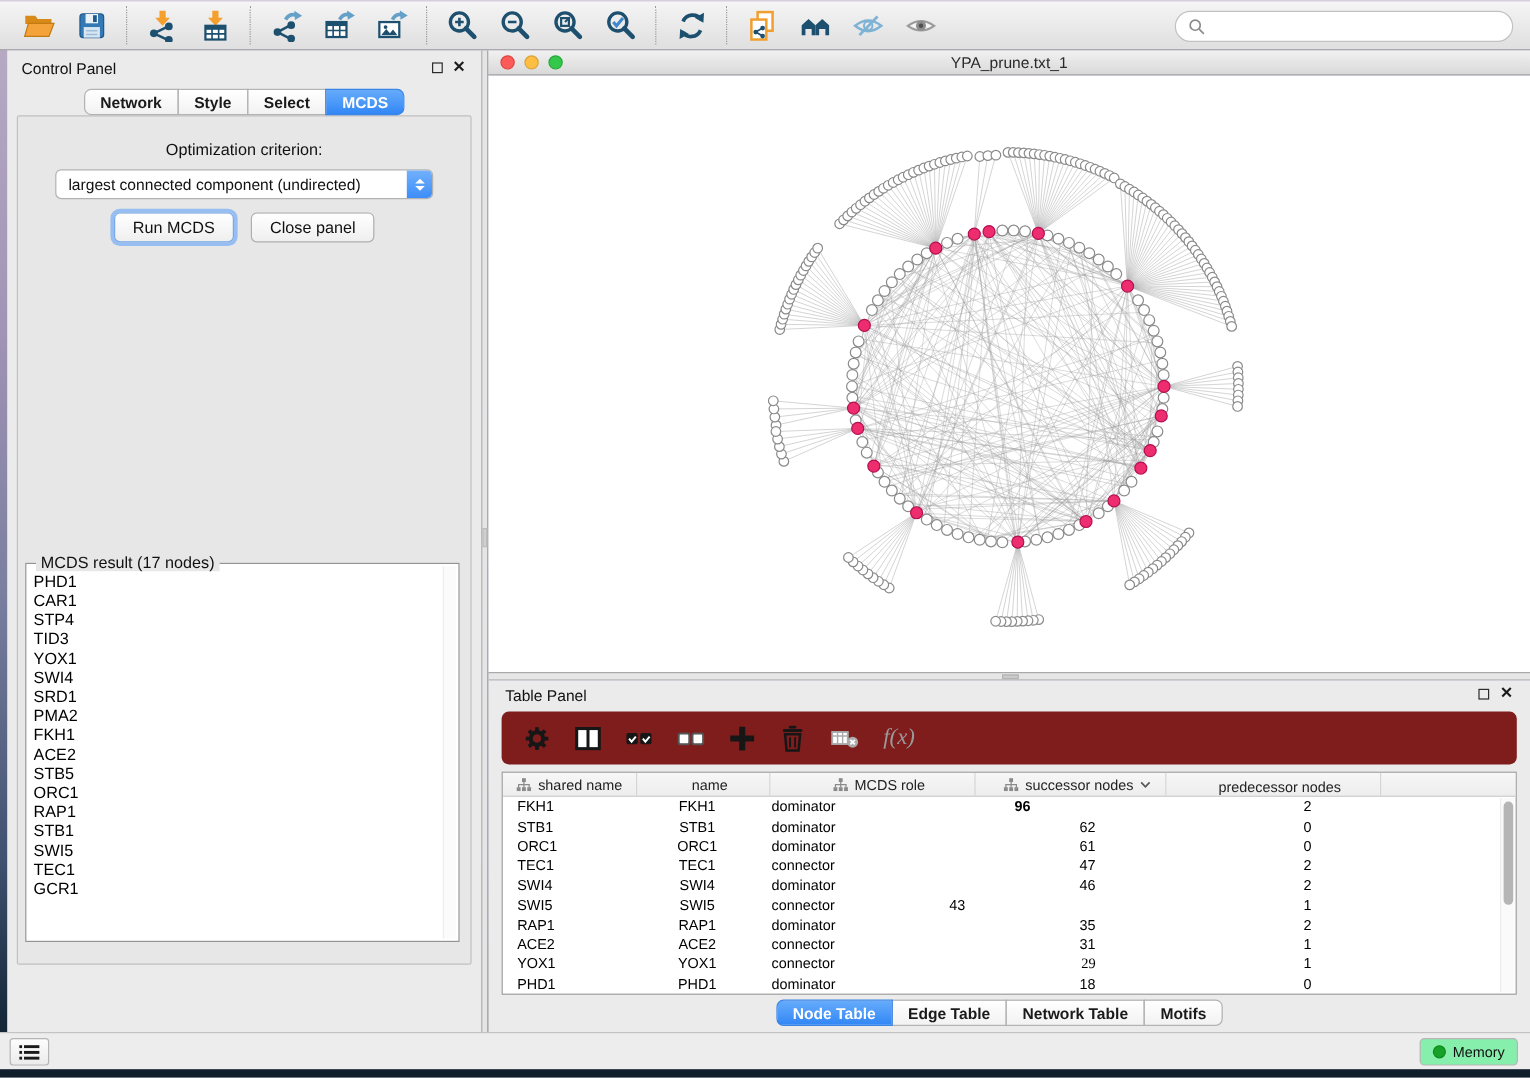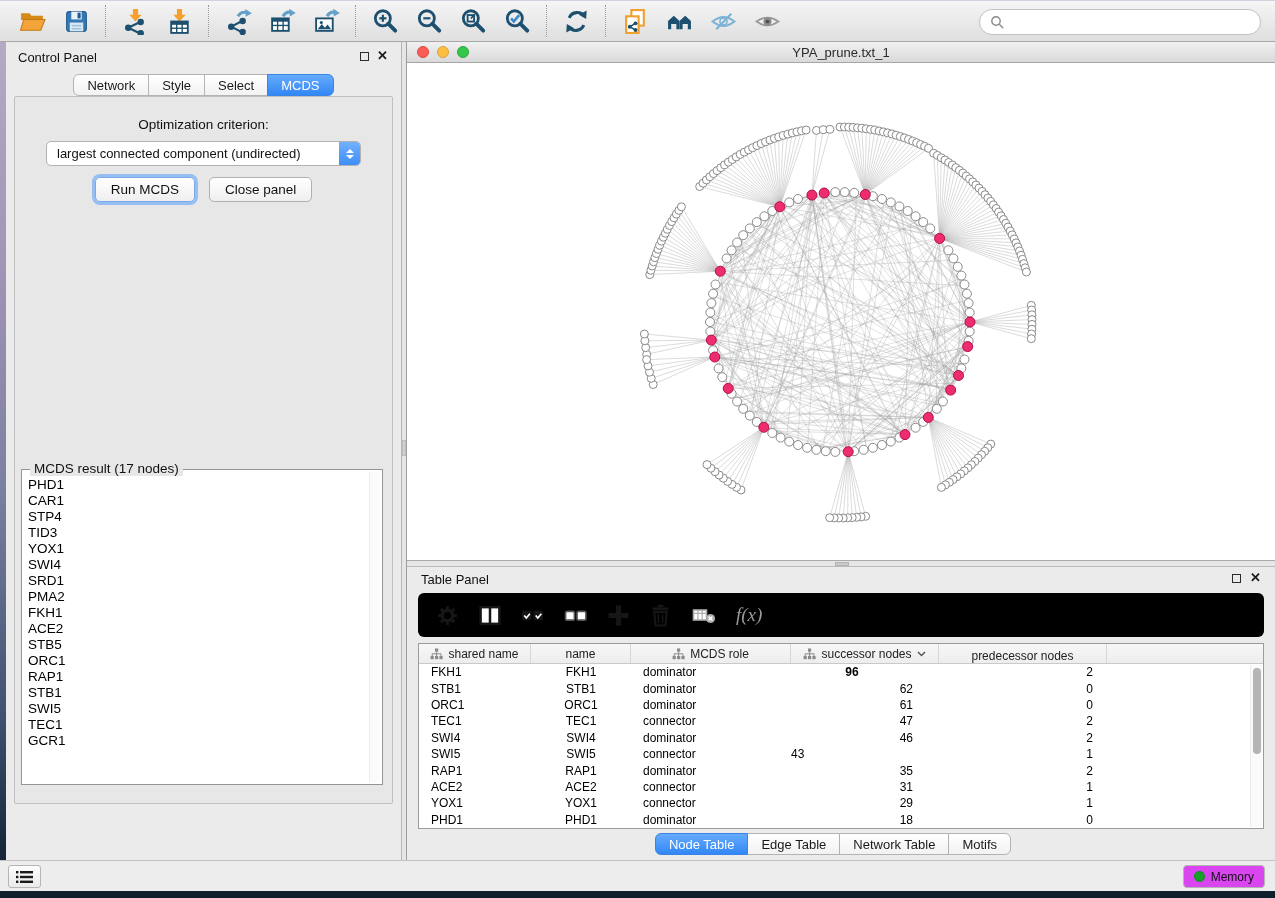--- a/index.html
+++ b/index.html
@@ -19,21 +19,21 @@
 .tb-sep{width:1px;height:32px;margin:0 7px;border-left:1px dotted #999;flex:0 0 auto;}
 .search-box{position:absolute;right:14px;top:8px;width:282px;height:26px;background:#fff;
   border:1px solid #c2c2c2;border-radius:13px;display:flex;align-items:center;padding-left:10px;gap:6px;}
 .search-box input{border:none;outline:none;flex:1;font-size:13px;font-family:"Liberation Sans",sans-serif;background:transparent;}
 
 .win-float{width:9px;height:9px;border:1.5px solid #2b2b2b;display:inline-block;}
 .win-close{font-size:13px;font-weight:bold;color:#1a1a1a;line-height:10px;}
 
 .tabrow{display:flex;justify-content:center;}
 .tab{height:22px;padding:0 13px;font-size:13px;color:#1a1a1a;background:linear-gradient(#ffffff,#f2f2f2);
-  border:1px solid #b3b3b3;margin-left:-1px;display:flex;align-items:center;position:relative;}
+  border:1px solid #b3b3b3;margin-left:-1px;display:flex;align-items:center;position:relative;font-weight:bold;}
 .tab:first-child{border-radius:6px 0 0 6px;margin-left:0;}
 .tab:last-child{border-radius:0 6px 6px 0;}
 .tab.selected{background:linear-gradient(#66abfb,#3287f6);color:#fff;border-color:#3a84e8;z-index:2;}
 
 .control-panel{position:absolute;left:6px;top:42px;width:395px;height:818px;background:#ebebeb;}
 .cp-title{position:absolute;left:12px;top:8px;font-size:13px;color:#111;}
 .cp-float{position:absolute;right:32px;top:10px;}
 .cp-close{position:absolute;right:13px;top:9px;}
 .cp-tabs{position:absolute;left:0;right:0;top:32px;}
 .cp-inner{position:absolute;left:8px;top:54px;width:379px;height:708px;background:#e7e7e7;
@@ -70,39 +70,39 @@
 .nw-canvas{position:absolute;left:0;right:0;top:21px;bottom:0;background:#fff;}
 
 .h-divider{position:absolute;left:407px;top:560px;width:868px;height:7px;background:#e6e6e6;
   border-top:1px solid #a9a9a9;border-bottom:1px solid #bbbbbb;}
 .h-handle{position:absolute;left:428px;top:1px;width:14px;height:4px;background:#cacaca;border:1px solid #b3b3b3;}
 
 .table-panel{position:absolute;left:407px;top:567px;width:868px;height:293px;background:#ebebeb;}
 .tp-title{position:absolute;left:14px;top:5px;font-size:13px;color:#111;}
 .tp-float{position:absolute;right:34px;top:7px;}
 .tp-close{position:absolute;right:14px;top:6px;}
-.tp-toolbar{position:absolute;left:11px;right:11px;top:26px;height:44px;background:#000000;border-radius:6px;
+.tp-toolbar{position:absolute;left:11px;right:11px;top:26px;height:44px;background:#7f1d1d;border-radius:6px;
   display:flex;align-items:center;gap:19px;padding-left:18px;}
 .tp-icon{display:flex;align-items:center;justify-content:center;}
 .fx-label{font-family:"Liberation Serif",serif;font-style:italic;font-size:19px;color:#9a9a9a;}
 .tp-table{position:absolute;left:11px;right:11px;top:76px;height:186px;background:#fff;border:1px solid #9c9c9c;overflow:hidden;}
-.t-header{display:flex;height:20px;background:linear-gradient(#f7f7f7,#ededed);border-bottom:1px solid #c9c9c9;}
+.t-header{display:flex;height:20px;background:linear-gradient(#f7f7f7,#ededed);border-bottom:1px solid #c9c9c9;gap:11px;}
 .th{display:flex;align-items:center;justify-content:center;gap:5px;border-right:1px solid #d6d6d6;
   font-size:12px;color:#222;flex:0 0 auto;}
 .th.filler{flex:1;border-right:none;}
 .tr{display:flex;height:16.4px;align-items:center;font-size:12px;color:#000;}
 .td{flex:0 0 auto;white-space:nowrap;overflow:hidden;}
 .t-scroll{position:absolute;top:21px;bottom:1px;right:1px;width:12px;background:#fafafa;border-left:1px solid #ececec;}
 .t-thumb{position:absolute;top:3px;left:2px;width:8px;height:86px;background:#b5b5b5;border-radius:4px;}
 .tp-tabs{position:absolute;left:0;right:16px;top:266px;}
 
 .status-bar{position:absolute;left:0;top:860px;width:1275px;height:31px;background:#ededed;border-top:1px solid #c3c3c3;}
 .sb-left-btn{position:absolute;left:8px;top:4px;width:33px;height:23px;background:linear-gradient(#fdfdfd,#ebebeb);
   border:1px solid #b5b5b5;border-radius:3px;display:flex;align-items:center;justify-content:center;}
-.memory-btn{position:absolute;right:10px;top:4px;height:23px;padding:0 10px;background:#d946ef;border:1px solid #b5b5b5;
+.memory-btn{position:absolute;right:10px;top:4px;height:23px;padding:0 10px;background:#86efac;border:1px solid #b5b5b5;
   border-radius:4px;display:flex;align-items:center;gap:6px;font-size:12px;color:#111;}
 .memory-dot{width:11px;height:11px;border-radius:50%;background:#17a227;border:1px solid #0e8a1d;}
 </style>
 </head>
 <body>
 
 <div class="toolbar">
   <div class="tb-btn">
     <svg width="27" height="27" viewBox="0 0 26 26">
       <path d="M2 5 h8 l2 2.5 h11 v4 H2 z" fill="#d88a18"></path>
@@ -1199,21 +1199,21 @@
           <div class="td" style="width: 112px; text-align: left; padding-left: 12px;">ACE2</div>
           <div class="td" style="width: 100px; text-align: center;">ACE2</div>
           <div class="td" style="width: 160px; text-align: left; padding-left: 12px;">connector</div>
           <div class="td" style="width: 148px; text-align: right; padding-right: 26px;">31</div>
           <div class="td" style="width: 168px; text-align: right; padding-right: 14px;">1</div>
         </div>
         <div class="tr">
           <div class="td" style="width: 112px; text-align: left; padding-left: 12px;">YOX1</div>
           <div class="td" style="width: 100px; text-align: center;">YOX1</div>
           <div class="td" style="width: 160px; text-align: left; padding-left: 12px;">connector</div>
-          <div class="td" style="width: 148px; text-align: right; padding-right: 26px;">29</div>
+          <div class="td" style="width: 148px; text-align: right; padding-right: 26px; font-family: Liberation Serif, serif;">29</div>
           <div class="td" style="width: 168px; text-align: right; padding-right: 14px;">1</div>
         </div>
         <div class="tr">
           <div class="td" style="width: 112px; text-align: left; padding-left: 12px;">PHD1</div>
           <div class="td" style="width: 100px; text-align: center;">PHD1</div>
           <div class="td" style="width: 160px; text-align: left; padding-left: 12px;">dominator</div>
           <div class="td" style="width: 148px; text-align: right; padding-right: 26px;">18</div>
           <div class="td" style="width: 168px; text-align: right; padding-right: 14px;">0</div>
         </div>
       </div>

